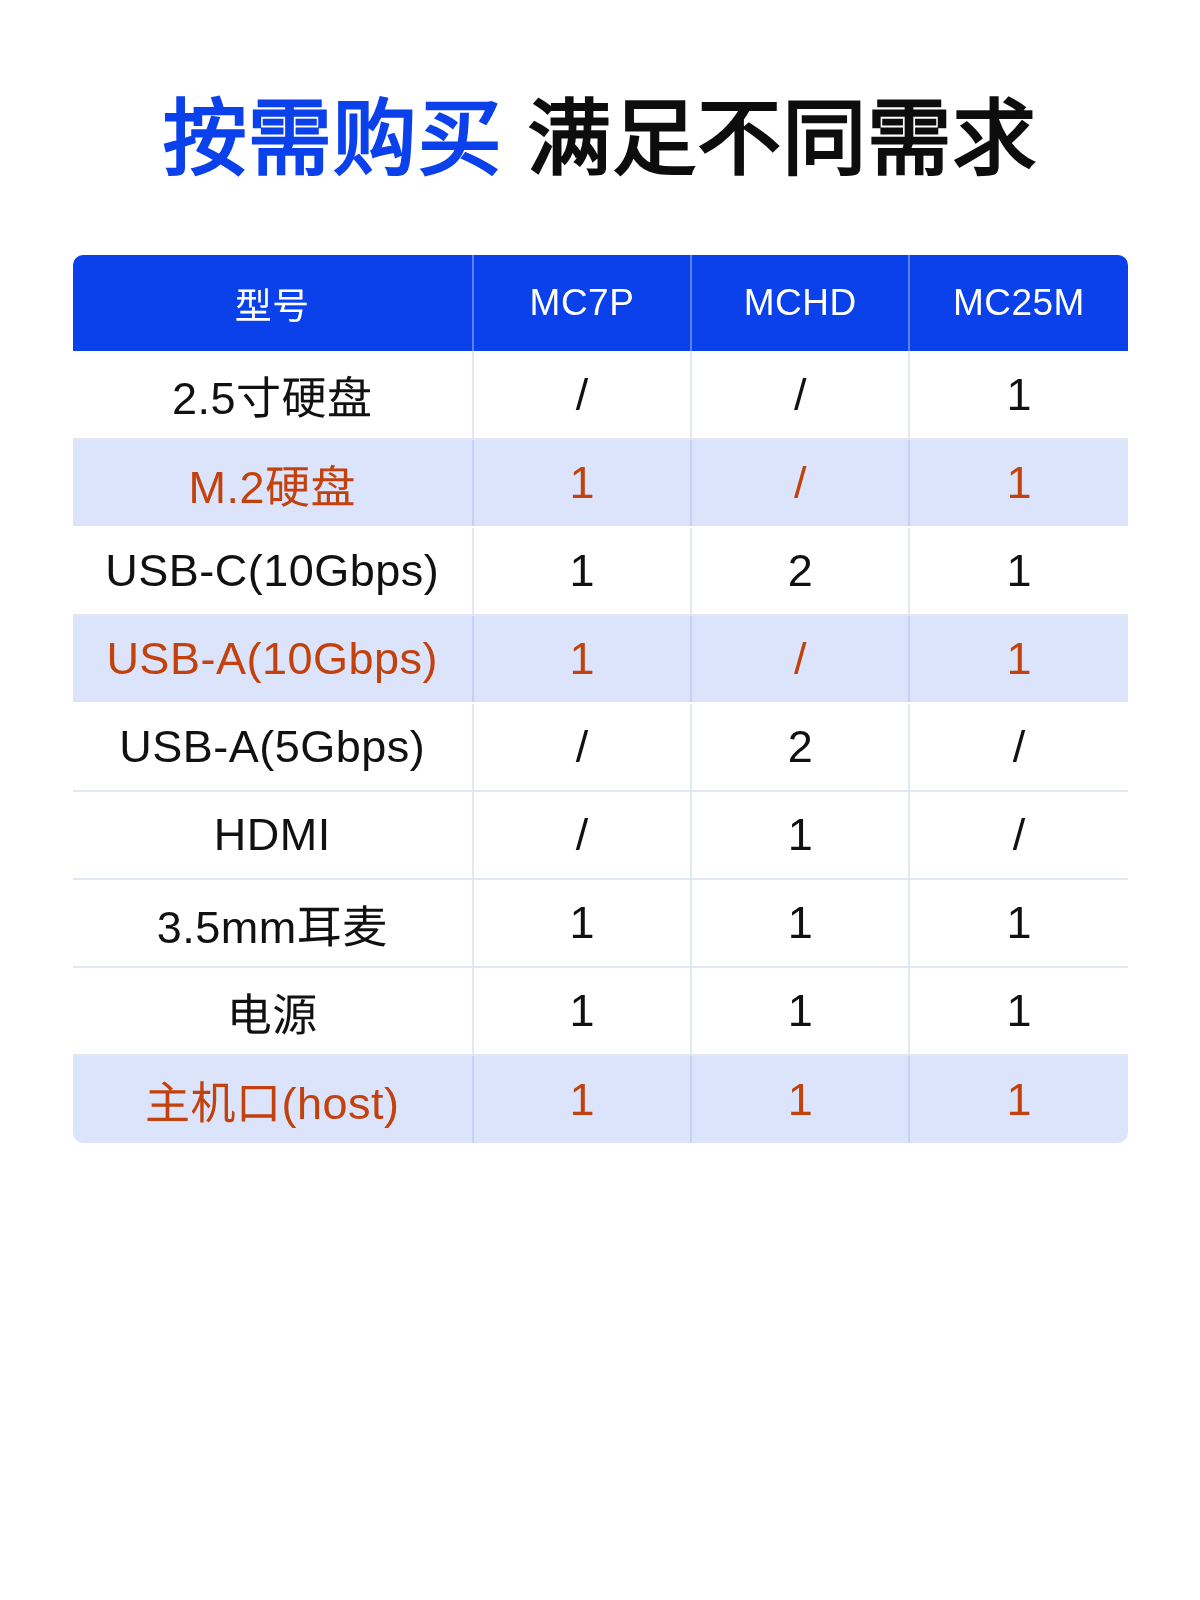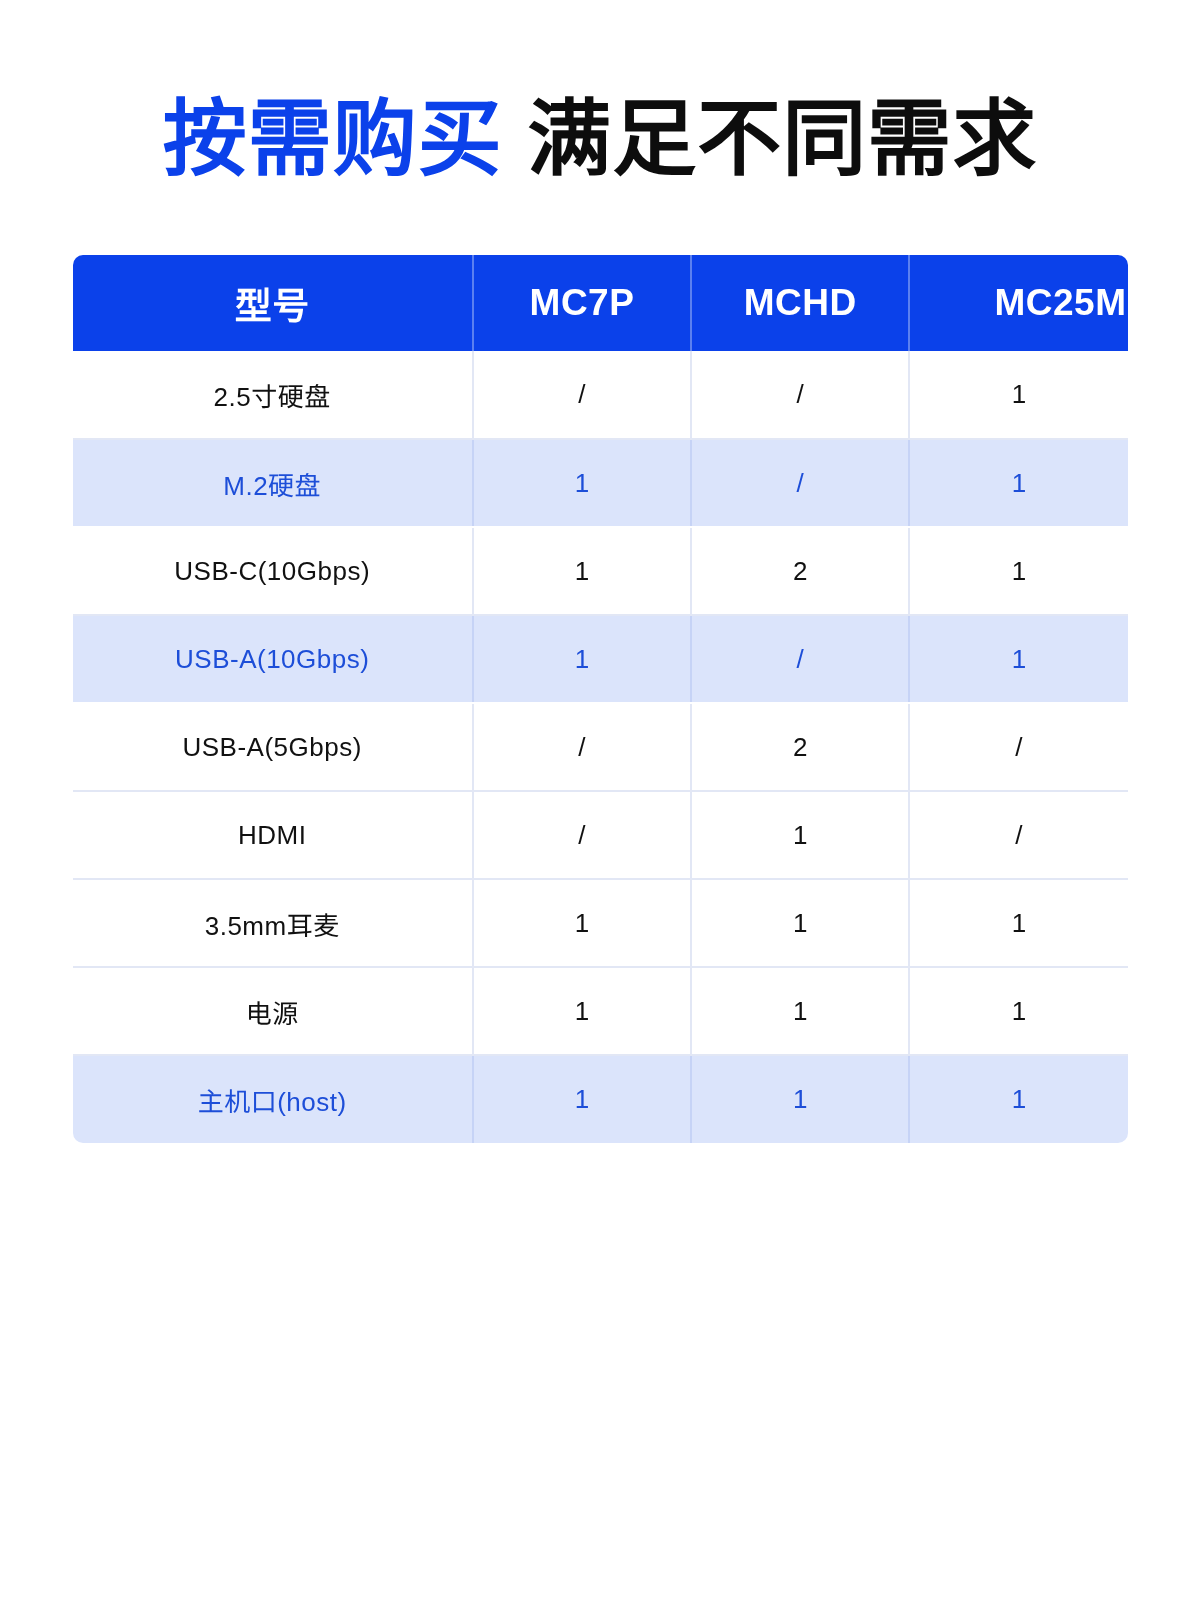--- a/index.html
+++ b/index.html
@@ -45,56 +45,55 @@
     width: 100%;
     border-collapse: collapse;
     table-layout: fixed;
     border-radius: 10px;
     overflow: hidden;
   }
   table.spec thead th {
     background: #0b41ea;
     color: #ffffff;
     font-size: 37px;
-    font-weight: 700;
+    font-weight: 400;
     height: 96px;
     letter-spacing: 0.5px;
     border-right: 2px solid #5b80f0;
     box-sizing: border-box;
   }
   table.spec thead th:last-child {
     border-right: none;
-    text-align: right;
   }
   table.spec col.c-name { width: 400px; }
   table.spec col.c-val  { width: 218px; }
 
   table.spec tbody td {
     height: 88px;
-    font-size: 26px;
+    font-size: 45px;
     text-align: center;
     vertical-align: middle;
     box-sizing: border-box;
     border-right: 2px solid #e2e7f5;
     border-bottom: 2px solid #e2e7f5;
     color: #111111;
     font-weight: 400;
   }
   table.spec tbody td:last-child {
     border-right: none;
   }
   table.spec tbody tr:last-child td {
     border-bottom: none;
   }
   table.spec tbody tr.odd td {
     background: #ffffff;
   }
   table.spec tbody tr.even td {
     background: #dbe4fb;
-    color: #1d4ed8;
+    color: #c2410c;
     border-right-color: #c6d3f6;
     border-bottom-color: #ffffff;
   }
   table.spec tbody tr.even td:last-child {
     border-right: none;
   }
   .cell-name {
     letter-spacing: 0.5px;
   }
 </style>

